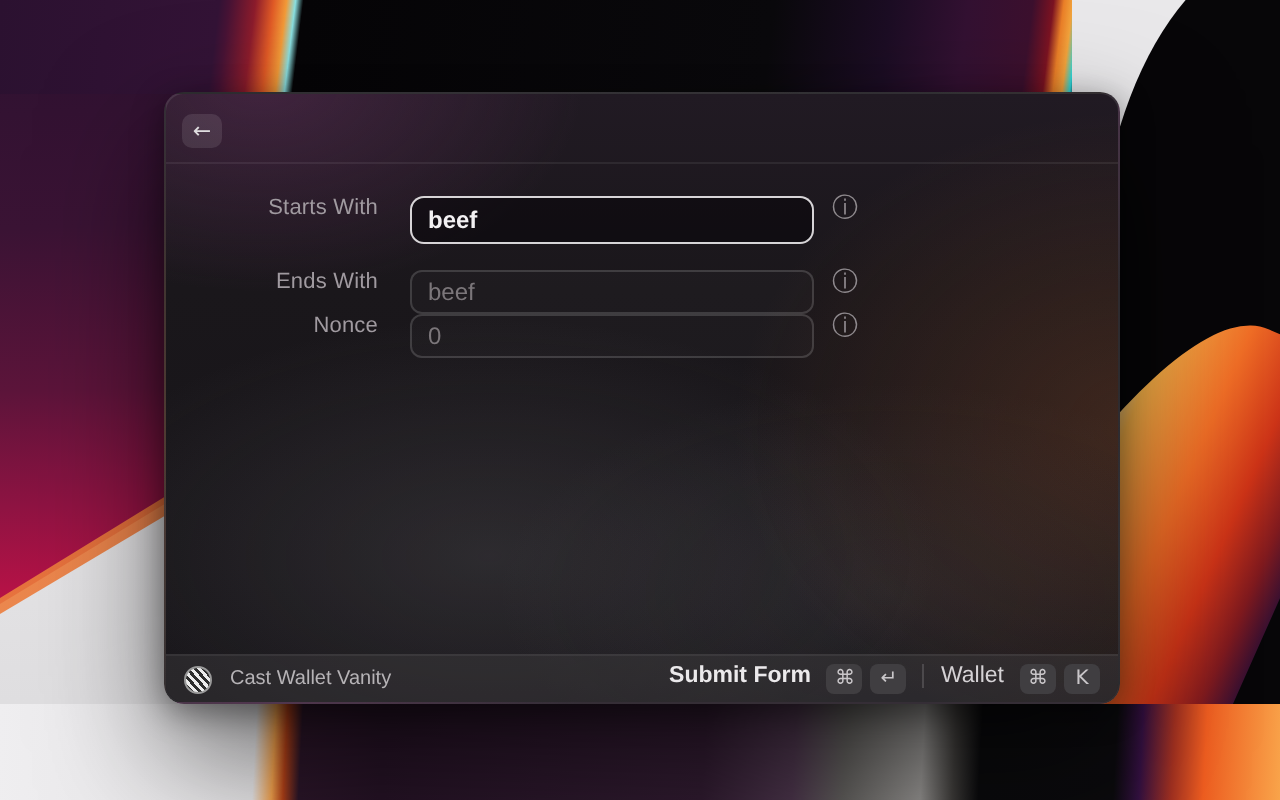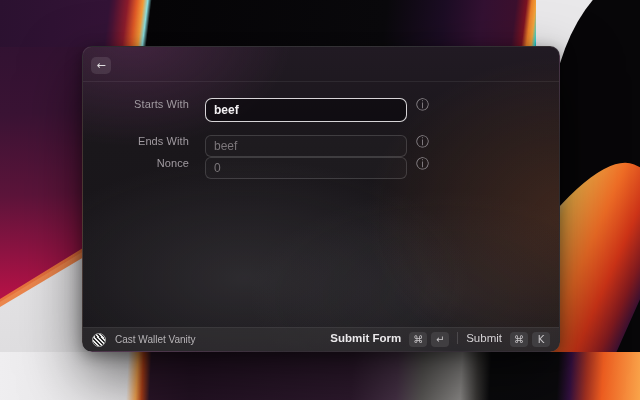--- a/index.html
+++ b/index.html
@@ -132,21 +132,21 @@
       <div class="footer-left">
         <span class="app-icon"></span>
         <span class="app-name">Cast Wallet Vanity</span>
       </div>
       <div class="footer-right">
         <span class="action-label">Submit Form</span>
         <span class="gap-8"></span>
         <span class="kbd">⌘</span>
         <span class="kbd">↵</span>
         <span class="v-div"></span>
-        <span class="action-label secondary">Submit</span>
+        <span class="action-label secondary">Wallet</span>
         <span class="gap-8"></span>
         <span class="kbd">⌘</span>
         <span class="kbd">K</span>
       </div>
     </div>
 
   </div>
 </div>
 
 </body></html>

